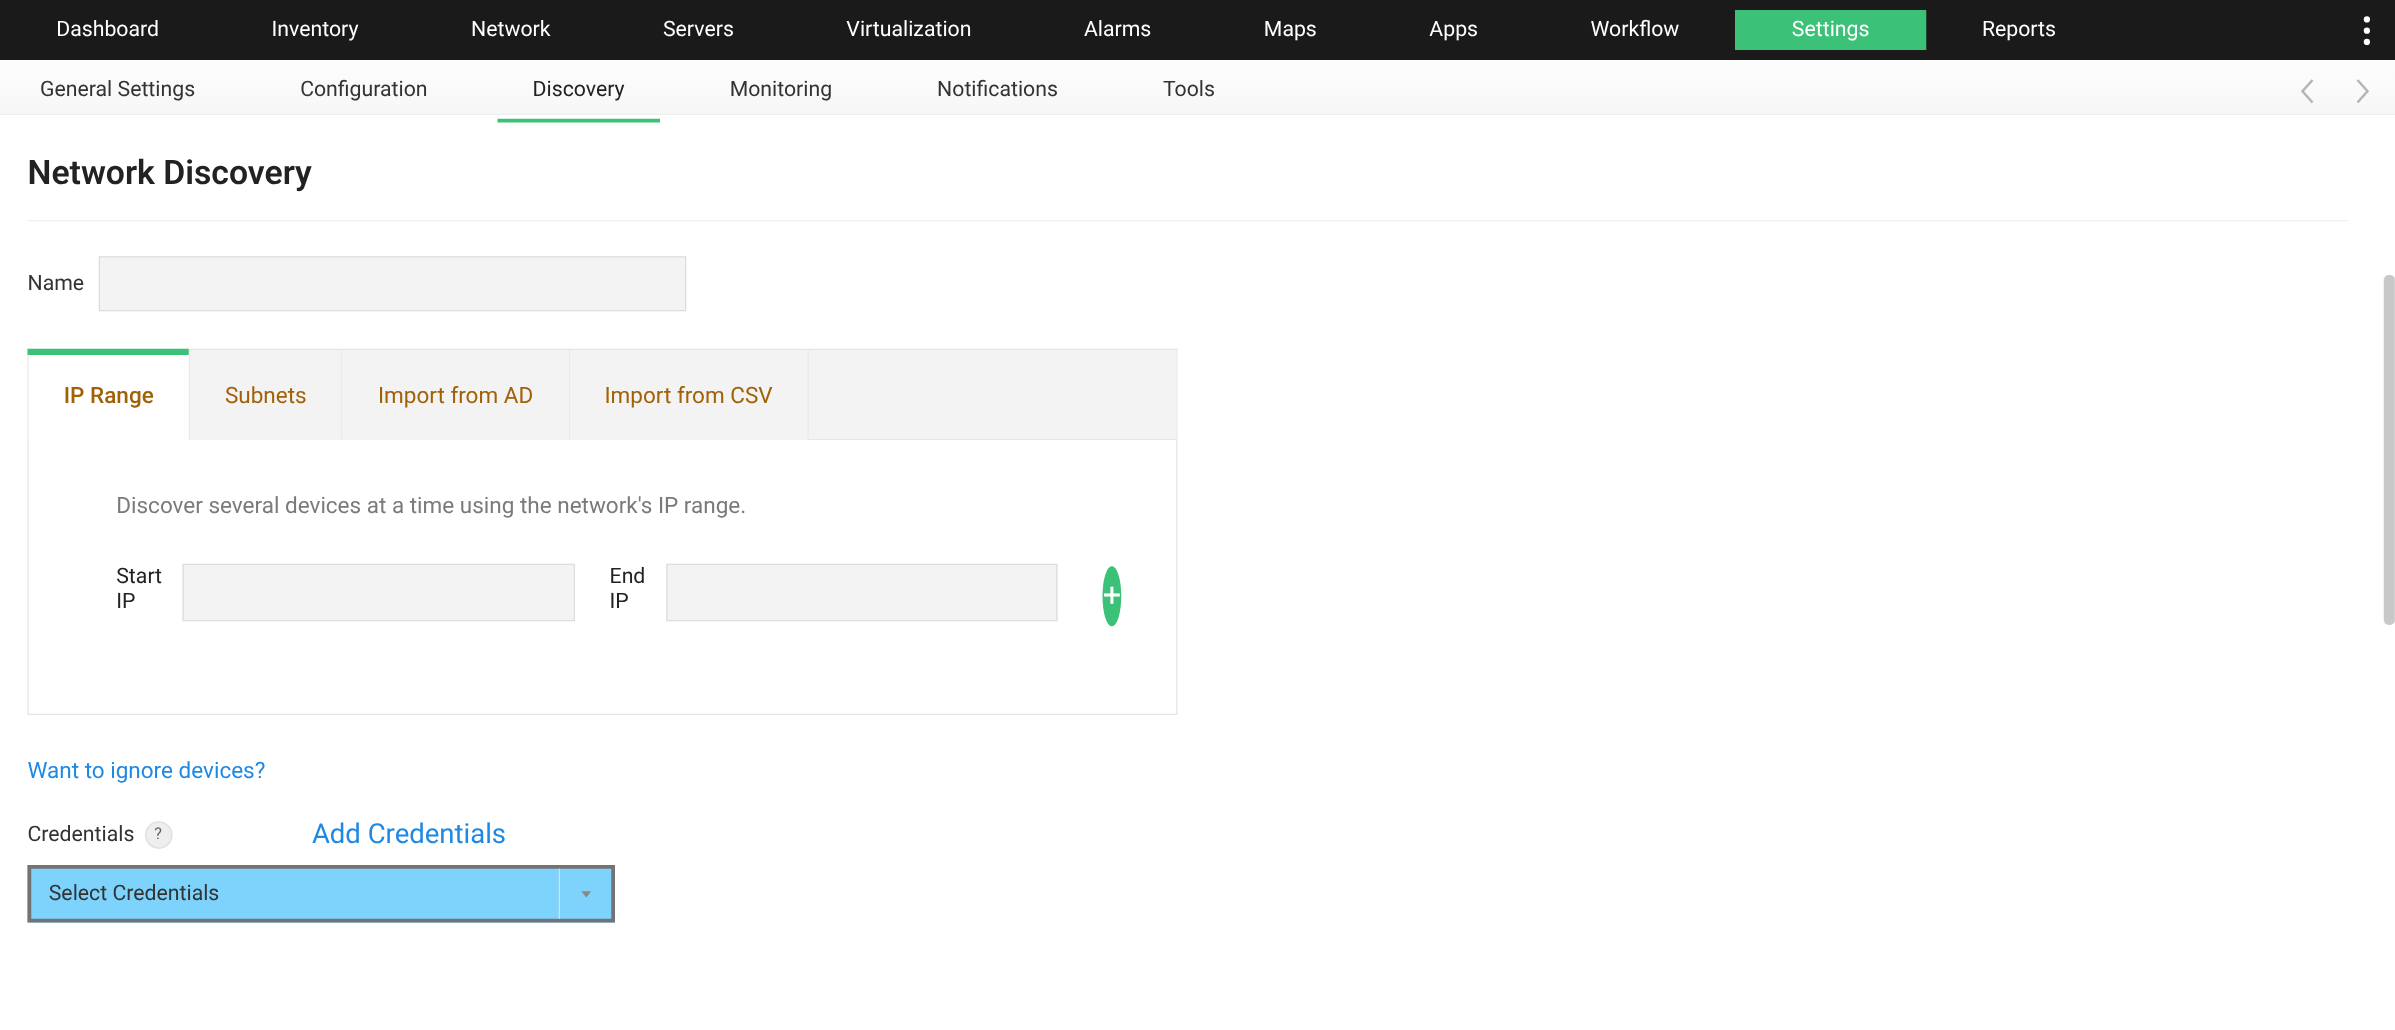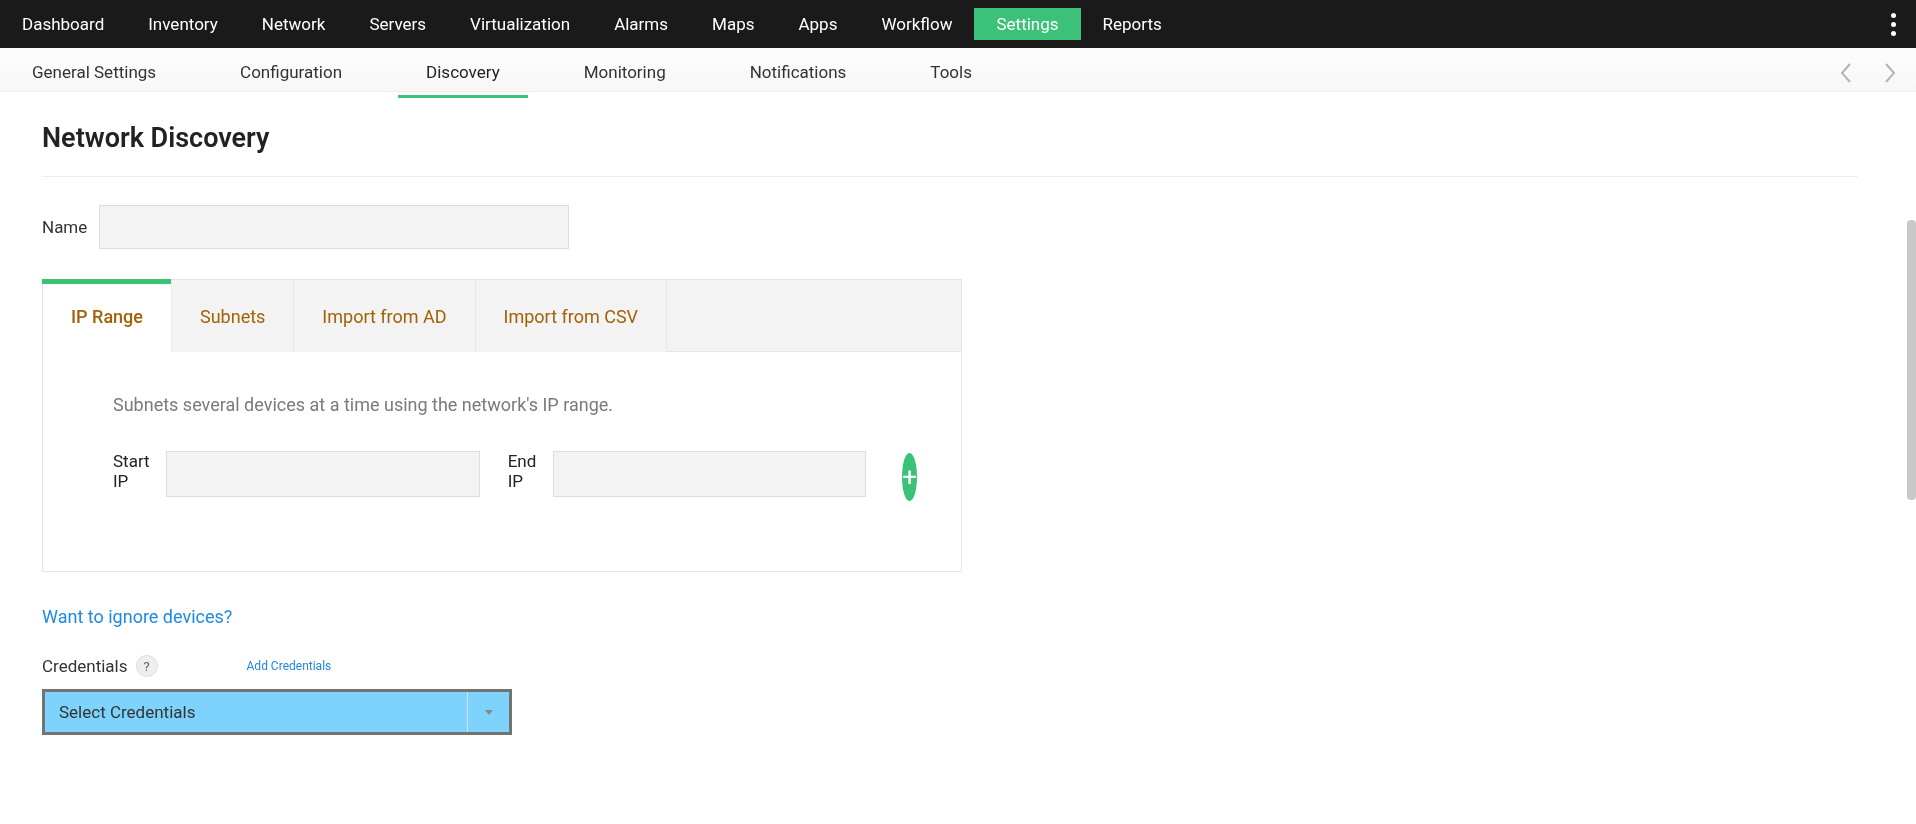--- a/index.html
+++ b/index.html
@@ -11,21 +11,21 @@
   }
   .topnav {
     background: #1a1a1a;
     display: flex;
     align-items: center;
     height: 48px;
     position: relative;
   }
   .topnav-item {
     color: #fff;
-    padding: 0 22px;
+    padding: 0 45px;
     height: 32px;
     display: flex;
     align-items: center;
     font-size: 17px;
     cursor: pointer;
     white-space: nowrap;
   }
   .topnav-item.active {
     background: #3cc178;
   }
@@ -79,21 +79,21 @@
     display: flex;
     align-items: center;
     gap: 28px;
   }
   .arrow {
     cursor: pointer;
     color: #b5b5b5;
   }
   .arrow svg { width: 16px; height: 22px; display:block; }
   .content {
-    padding: 30px 42px;
+    padding: 30px 22px;
     max-width: 1900px;
   }
   .page-title {
     font-size: 27px;
     font-weight: 600;
     color: #222;
     margin-bottom: 22px;
   }
   .hr {
     border: none;
@@ -211,22 +211,22 @@
     width:22px; height:22px;
     border-radius:50%;
     background:#eee;
     border:1px solid #ddd;
     font-size:13px;
     color:#666;
     cursor: pointer;
   }
   .add-cred-link {
     color:#1e88e5;
-    font-size:12px;
-    margin-left: 81px;
+    font-size:22px;
+    margin-left: 104px;
     cursor:pointer;
   }
   .select {
     margin-top: 12px;
     width: 470px;
     height: 46px;
     background: #7dd3fc;
     border: 3px solid #737373;
     display:flex;
     align-items:center;
@@ -314,21 +314,21 @@
 
   <div class="tabs-box">
     <div class="tabs-header">
       <div class="tab active">IP Range</div>
       <div class="tab">Subnets</div>
       <div class="tab">Import from AD</div>
       <div class="tab">Import from CSV</div>
       <div style="flex:1; background:#f3f3f3;"></div>
     </div>
     <div class="tab-body">
-      <div class="helper">Subnets several devices at a time using the network's IP range.</div>
+      <div class="helper">Discover several devices at a time using the network's IP range.</div>
       <div class="ip-row">
         <div class="field-col">
           <span class="field-label">Start IP</span>
           <input class="ip-input" type="text" value="" style="">
         </div>
         <div class="field-col">
           <span class="field-label">End IP</span>
           <input class="ip-input" type="text" value="" style="">
         </div>
         <div class="add-circle">

